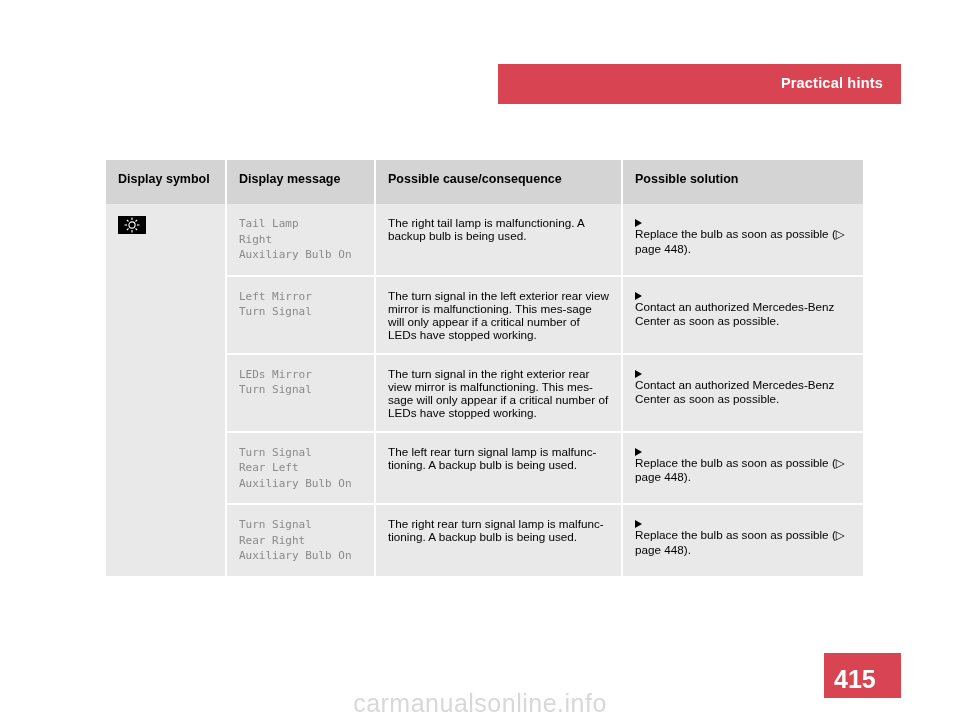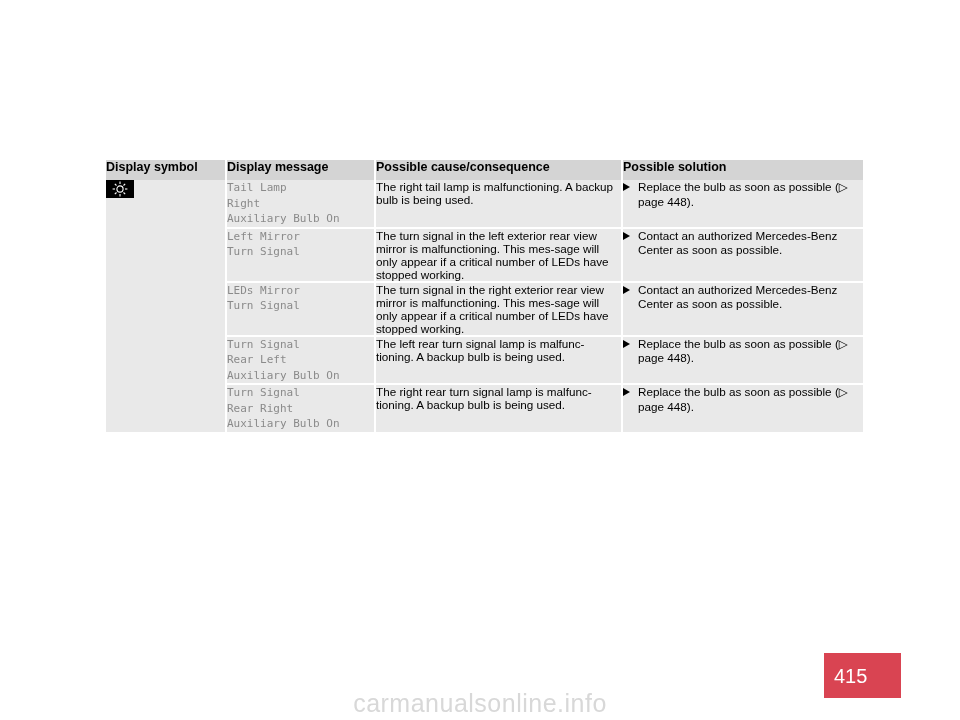--- a/index.html
+++ b/index.html
@@ -42,21 +42,21 @@
   .table {
     position: absolute;
     left: 106px;
     top: 160px;
     width: 757px;
     border-collapse: collapse;
     table-layout: fixed;
   }
   .table td, .table th {
     vertical-align: top;
-    padding: 0;
+    padding: 12px;
   }
   .col-sym { width: 120px; }
   .col-msg { width: 149px; }
   .col-cause { width: 247px; }
   .col-sol { width: 241px; }
 
   .hdr-cell {
     background: #d4d4d4;
     font-size: 12.5px;
     font-weight: bold;
@@ -91,20 +91,21 @@
     white-space: pre-line;
   }
   .body-text {
     font-size: 11.7px;
     color: #000;
     line-height: 13px;
   }
   .sol-row {
     display: flex;
     align-items: flex-start;
+    flex-direction: column;
   }
   .tri {
     width: 0; height: 0;
     border-top: 4.5px solid transparent;
     border-bottom: 4.5px solid transparent;
     border-left: 7px solid #000;
     margin-top: 3px;
     margin-right: 8px;
     flex: 0 0 auto;
   }
@@ -135,41 +136,44 @@
     top: 653px;
     width: 77px;
     height: 45px;
     background: #d94452;
   }
   .pagenum span {
     position: absolute;
     left: 10px;
     top: 12px;
     color: #ffffff;
-    font-size: 20px;
-    font-weight: normal;
+    font-size: 25px;
+    font-weight: bold;
   }
   
   .watermark {
     position: absolute;
     left: 0;
     bottom: 2px;
     width: 960px;
     text-align: center;
     color: #d8d8d8;
     font-size: 25px;
     letter-spacing: 0.5px;
     font-family: Liberation Sans, sans-serif;
   }
 </style>
 </head>
 <body>
 
 <div class="page">
 
+  <div class="header-bar">
+    <div class="header-title">Practical hints</div>
+  </div>
 
   <table class="table">
     <colgroup>
       <col class="col-sym">
       <col class="col-msg">
       <col class="col-cause">
       <col class="col-sol">
     </colgroup>
     <thead>
       <tr>

